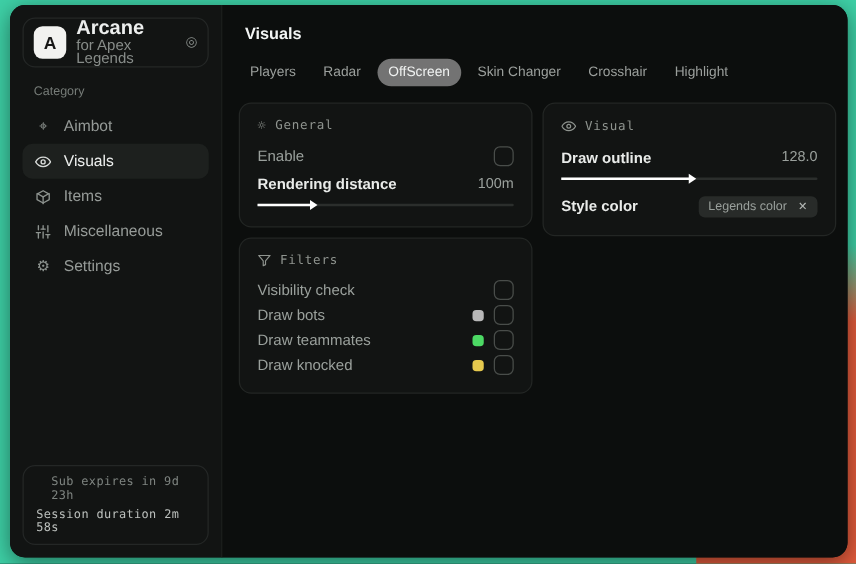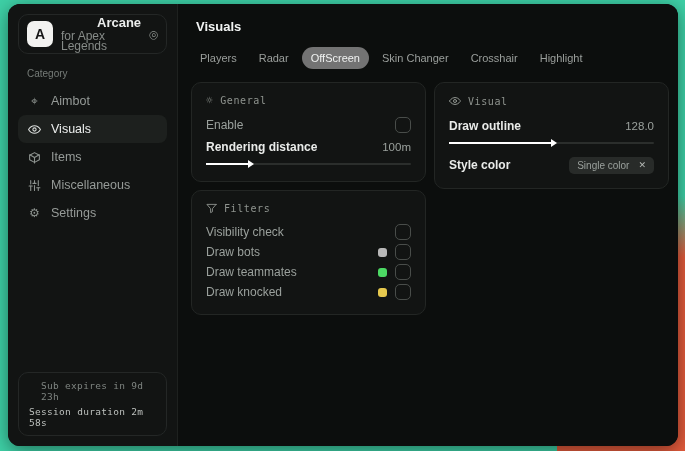--- a/index.html
+++ b/index.html
@@ -27,21 +27,21 @@
   }
   .logo-card{
     border:1px solid #242726;border-radius:10px;padding:6px 8px;height:40px;
     display:flex;align-items:center;gap:8px;box-sizing:border-box;
   }
   .logo-badge{
     width:26px;height:26px;min-width:26px;background:#f2f2f0;border-radius:7px;
     color:#161616;font-weight:bold;font-size:14px;
     display:flex;align-items:center;justify-content:center;
   }
-  .app-name{font-size:13px;font-weight:bold;color:#eceeed;line-height:12px;margin-left:36px;}
+  .app-name{font-size:16px;font-weight:bold;color:#eceeed;line-height:12px;}
   .app-sub{font-size:12px;color:#878c89;margin-top:2px;line-height:10px;}
   .pin-icon{margin-left:auto;color:#8d938f;font-size:11px;line-height:11px;}
   .category{font-size:10px;color:#767c78;margin:14px 0 8px 9px;}
   .nav-item{
     height:28px;display:flex;align-items:center;gap:9px;padding:0 9px;
     border-radius:8px;color:#969b98;font-size:12.5px;cursor:default;
   }
   .nav-item.active{background:#1d201e;color:#edefee;}
   .nav-icon{width:15px;min-width:15px;display:flex;justify-content:center;align-items:center;color:#8d938f;font-size:12px;line-height:12px;}
   .nav-item.active .nav-icon{color:#d8dbd9;}
@@ -254,21 +254,21 @@
             <span class="lbl strong">Draw outline</span>
             <span class="val">128.0</span>
           </div>
           <div class="slider">
             <div class="slider-track"></div>
             <div class="slider-fill" style="width: 50%;"></div>
           </div>
           <div class="row" style="margin-top:6px;">
             <span class="lbl strong">Style color</span>
             <span class="chip">
-              <span class="chip-text">Single color</span>
+              <span class="chip-text">Legends color</span>
               <span class="chip-close">✕</span>
             </span>
           </div>
         </div>
 
       </div>
     </div>
   </div>
 </div>
 

